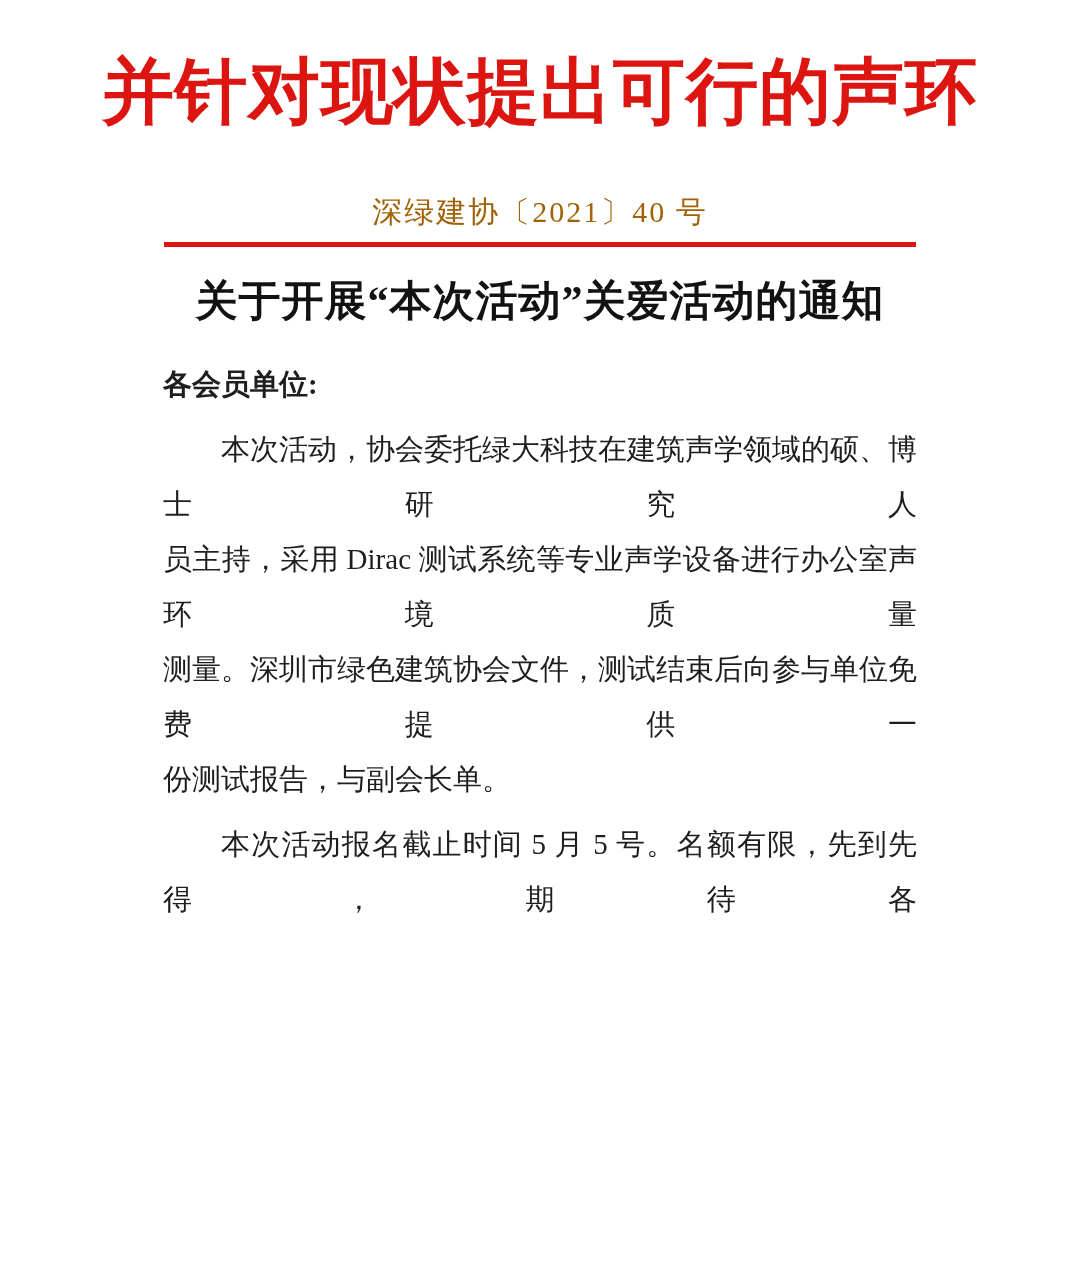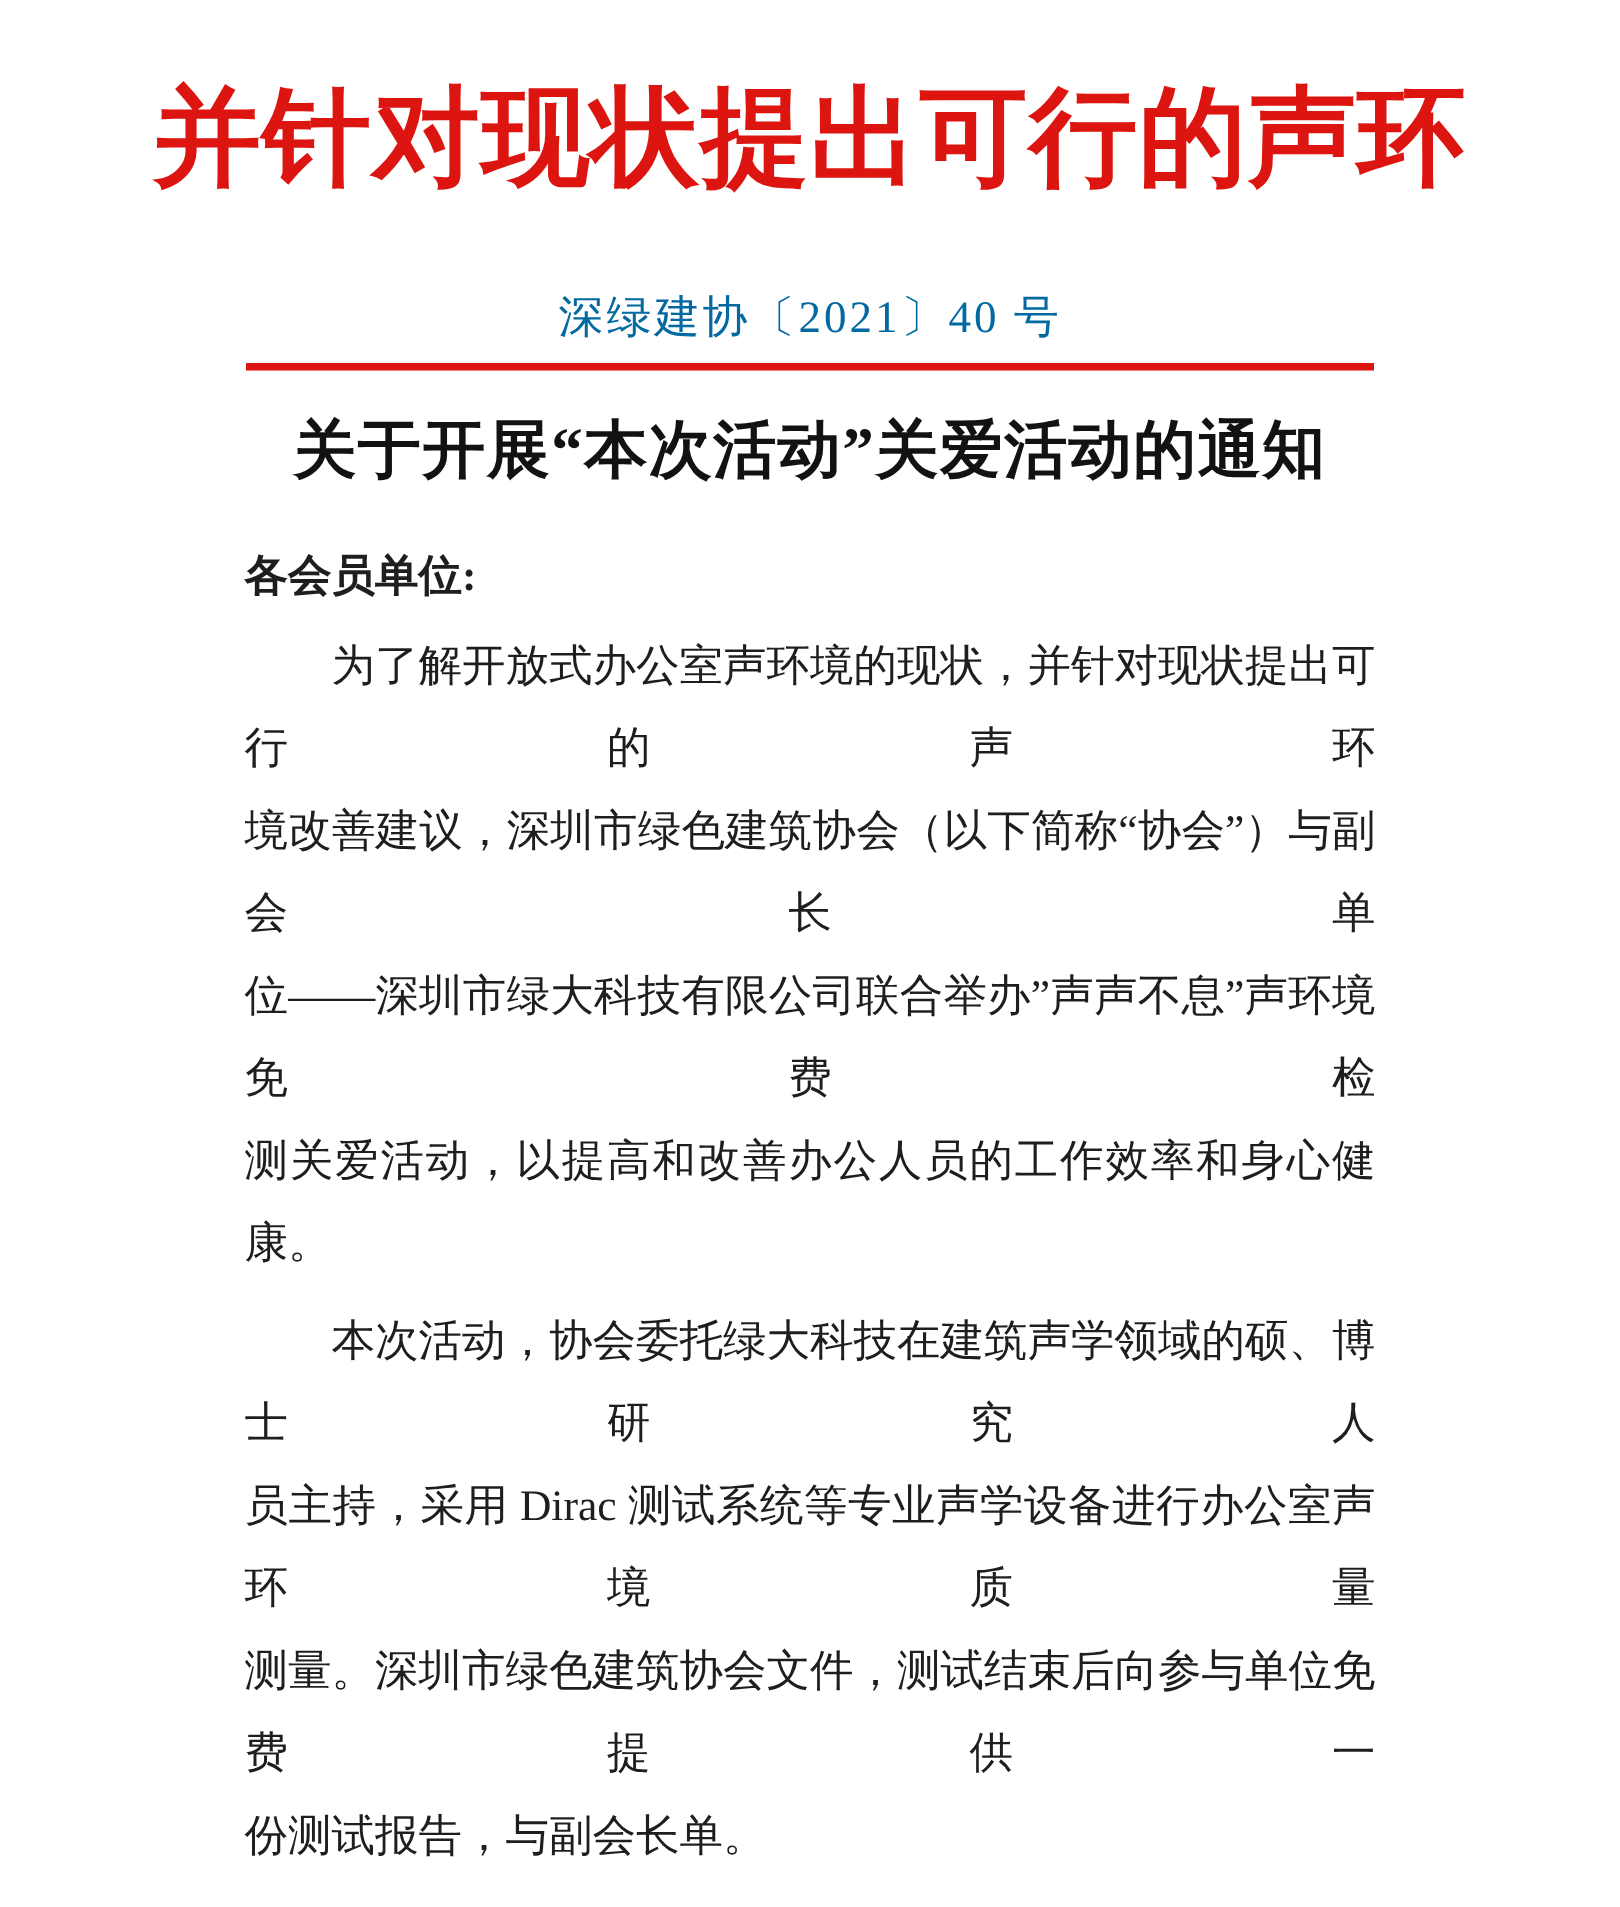--- a/index.html
+++ b/index.html
@@ -26,21 +26,21 @@
     letter-spacing: 1px;
     color: var(--accent-red, #dd1510);
     white-space: nowrap;
   }
   .doc-number {
     margin-top: 62px;
     text-align: center;
     font-size: 30px;
     line-height: 36px;
     letter-spacing: 2px;
-    color: #0369a1;
+    color: #a16207;
   }
   .red-rule {
     width: 752px;
     height: 5px;
     margin: 12px auto 0 auto;
     background: var(--accent-red, #dd1510);
   }
   .doc-title {
     margin: 28px auto 0 auto;
     text-align: center;
@@ -86,26 +86,20 @@
   <div class="doc-number">深绿建协〔2021〕40 号</div>
 
   <div class="red-rule"></div>
 
   <h2 class="doc-title">关于开展“本次活动”关爱活动的通知</h2>
 
   <div class="bodytext">
 
     <div class="line sal">各会员单位:</div>
 
-    <div>
-      <div class="line jl indent">为了解开放式办公室声环境的现状，并针对现状提出可行的声环</div>
-      <div class="line jl">境改善建议，深圳市绿色建筑协会（以下简称“协会”）与副会长单</div>
-      <div class="line jl">位——深圳市绿大科技有限公司联合举办”声声不息”声环境免费检</div>
-      <div class="line">测关爱活动，以提高和改善办公人员的工作效率和身心健康。</div>
-    </div>
 
     <div class="para-gap">
       <div class="line jl indent">本次活动，协会委托绿大科技在建筑声学领域的硕、博士研究人</div>
       <div class="line jl">员主持，采用 Dirac 测试系统等专业声学设备进行办公室声环境质量</div>
       <div class="line jl">测量。深圳市绿色建筑协会文件，测试结束后向参与单位免费提供一</div>
       <div class="line">份测试报告，与副会长单。</div>
     </div>
 
     <div class="para-gap">
       <div class="line jl indent">本次活动报名截止时间 5 月 5 号。名额有限，先到先得，期待各</div>

